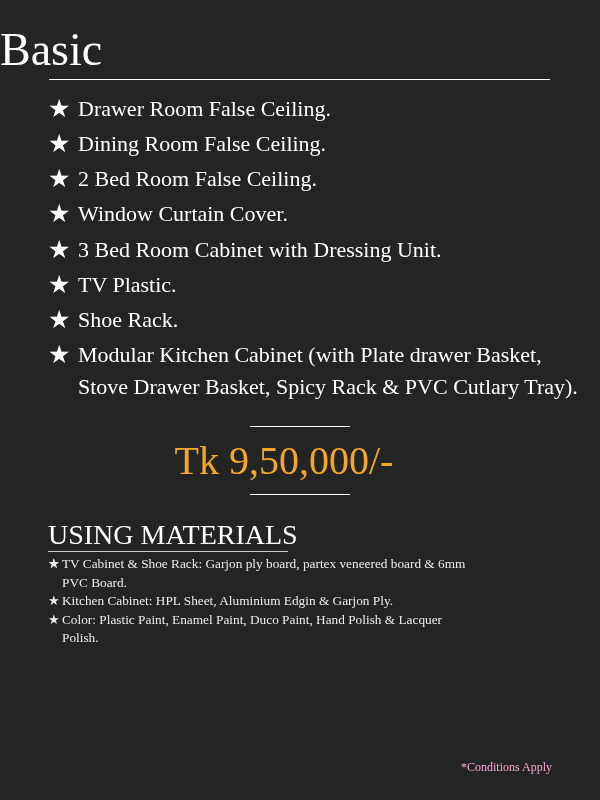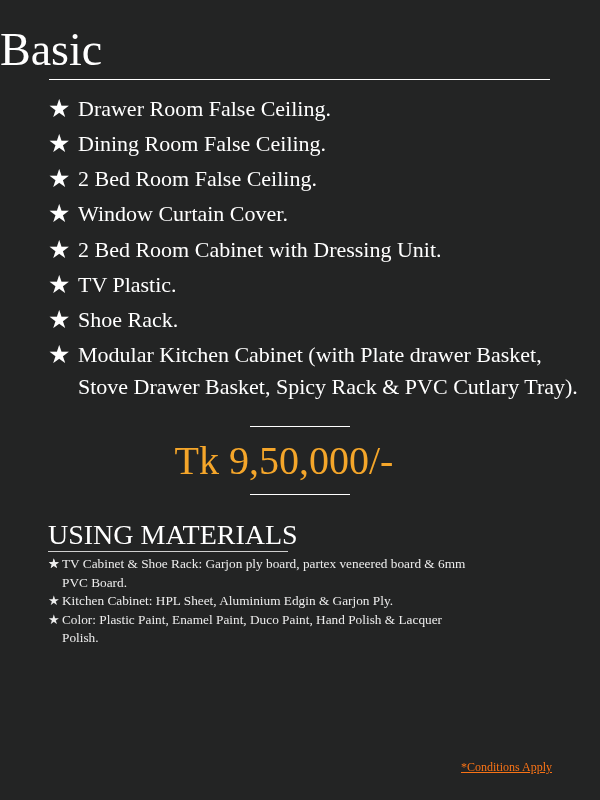--- a/index.html
+++ b/index.html
@@ -10,34 +10,34 @@
   .features li { position:relative; padding-left:30px; font-size:22px; line-height:32px; margin-bottom:3px; }
   .features li .star { position:absolute; left:0; top:1px; font-size:25px; line-height:30px; }
   .features li:nth-child(5) { margin-top:4px; }
   .price-rule { position:absolute; left:250px; width:100px; height:1px; background:#ffffff; }
   .price { position:absolute; top:436px; left:0; width:568px; text-align:center; font-size:40px; line-height:50px; }
   .mat-title { position:absolute; top:521px; left:48px; font-size:28px; line-height:28px; }
   .mat-rule { position:absolute; top:551px; left:48px; width:240px; height:1px; background:#cfcfcf; }
   .materials { position:absolute; top:555px; left:48px; width:420px; list-style:none; margin:0; padding:0; }
   .materials li { position:relative; padding-left:14px; font-size:13.3px; line-height:18.5px; color:#ededed; }
   .materials li .star { position:absolute; left:0; top:0; font-size:13px; }
-  .cond { position:absolute; top:760px; left:461px; font-size:12px; color:#f97316;text-decoration:underline; }
+  .cond { position:absolute; top:760px; left:461px; font-size:12px; color:#f9a8d4; }
 </style>
 </head>
 <body>
 
 <div class="title">Basic</div>
 <div class="rule-top"></div>
 
 <ul class="features">
   <li><span class="star">★</span><span>Drawer Room False Ceiling.</span></li>
   <li><span class="star">★</span><span>Dining Room False Ceiling.</span></li>
   <li><span class="star">★</span><span>2 Bed Room False Ceiling.</span></li>
   <li><span class="star">★</span><span>Window Curtain Cover.</span></li>
-  <li><span class="star">★</span><span>2 Bed Room Cabinet with Dressing Unit.</span></li>
+  <li><span class="star">★</span><span>3 Bed Room Cabinet with Dressing Unit.</span></li>
   <li><span class="star">★</span><span>TV Plastic.</span></li>
   <li><span class="star">★</span><span>Shoe Rack.</span></li>
   <li><span class="star">★</span><span>Modular Kitchen Cabinet (with Plate drawer Basket, Stove Drawer Basket, Spicy Rack &amp; PVC Cutlary Tray).</span></li>
 </ul>
 
 <div class="price-rule" style="top:426px"></div>
 <div class="price" style="color: rgb(245, 166, 42);">Tk 9,50,000/-</div>
 <div class="price-rule" style="top:494px"></div>
 
 <div class="mat-title">USING MATERIALS</div>

